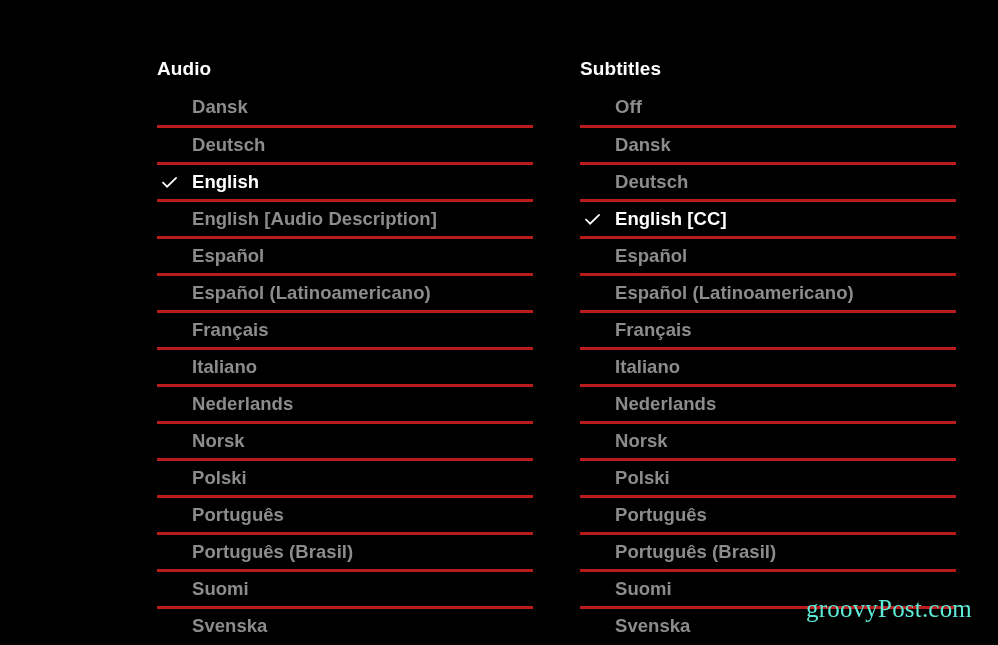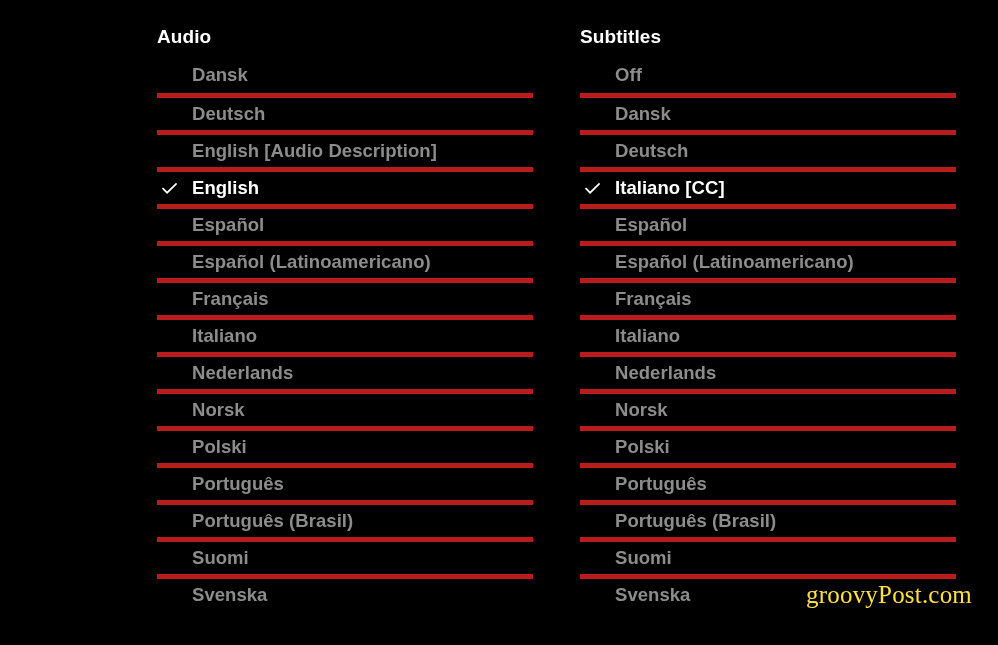--- a/index.html
+++ b/index.html
@@ -39,33 +39,34 @@
 
   .column-title {
     font-size: 19px;
     font-weight: bold;
     color: #ffffff;
     letter-spacing: 0.1px;
     height: 34px;
     line-height: 30px;
     padding-left: 0px;
     white-space: nowrap;
+    margin-top: 32px;
   }
 
   .option-list {
     position: relative;
   }
 
   .option-row {
     position: relative;
     height: 37px;
     display: flex;
     align-items: center;
     box-sizing: border-box;
-    border-top: 5px solid #b91c1c;
+    border-top: 3px solid #b91c1c;
   }
   .option-row.first {
     border-top: none;
   }
 
   .check-slot {
     width: 35px;
     flex: 0 0 35px;
     display: flex;
     align-items: center;
@@ -93,24 +94,24 @@
   }
 
   .option-row.selected .option-label {
     color: #ffffff;
     font-weight: bold;
   }
 
   .watermark {
     position: absolute;
     right: 26px;
-    bottom: 36px;
+    bottom: 22px;
     font-family: "Liberation Serif", "DejaVu Serif", serif;
     font-size: 25px;
-    color: #fde047;
+    color: #5eead4;
     letter-spacing: 0.2px;
     white-space: nowrap;
   }
 </style>
 </head>
 <body>
 
 <div class="menu-root">
 
   <div class="column column-audio">
@@ -125,35 +126,35 @@
           <span class="option-label">Dansk</span>
         </div>
         <div class="option-row">
           <span class="check-slot">
             <svg class="check-icon hidden" viewBox="0 0 15 11" xmlns="http://www.w3.org/2000/svg" aria-hidden="true">
               <path d="M1 5.6 L5.1 9.7 L14 1" fill="none" stroke="#ffffff" stroke-width="1.7" stroke-linecap="square" stroke-linejoin="miter"></path>
             </svg>
           </span>
           <span class="option-label">Deutsch</span>
         </div>
+        <div class="option-row selected">
+          <span class="check-slot">
+            <svg class="check-icon" viewBox="0 0 15 11" xmlns="http://www.w3.org/2000/svg" aria-hidden="true">
+              <path d="M1 5.6 L5.1 9.7 L14 1" fill="none" stroke="#ffffff" stroke-width="1.7" stroke-linecap="square" stroke-linejoin="miter"></path>
+            </svg>
+          </span>
+          <span class="option-label">English</span>
+        </div>
         <div class="option-row">
           <span class="check-slot">
             <svg class="check-icon hidden" viewBox="0 0 15 11" xmlns="http://www.w3.org/2000/svg" aria-hidden="true">
               <path d="M1 5.6 L5.1 9.7 L14 1" fill="none" stroke="#ffffff" stroke-width="1.7" stroke-linecap="square" stroke-linejoin="miter"></path>
             </svg>
           </span>
           <span class="option-label">English [Audio Description]</span>
-        </div>
-        <div class="option-row selected">
-          <span class="check-slot">
-            <svg class="check-icon" viewBox="0 0 15 11" xmlns="http://www.w3.org/2000/svg" aria-hidden="true">
-              <path d="M1 5.6 L5.1 9.7 L14 1" fill="none" stroke="#ffffff" stroke-width="1.7" stroke-linecap="square" stroke-linejoin="miter"></path>
-            </svg>
-          </span>
-          <span class="option-label">English</span>
         </div>
         <div class="option-row">
           <span class="check-slot">
             <svg class="check-icon hidden" viewBox="0 0 15 11" xmlns="http://www.w3.org/2000/svg" aria-hidden="true">
               <path d="M1 5.6 L5.1 9.7 L14 1" fill="none" stroke="#ffffff" stroke-width="1.7" stroke-linecap="square" stroke-linejoin="miter"></path>
             </svg>
           </span>
           <span class="option-label">Español</span>
         </div>
         <div class="option-row">
@@ -265,21 +266,21 @@
             </svg>
           </span>
           <span class="option-label">Deutsch</span>
         </div>
         <div class="option-row selected">
           <span class="check-slot">
             <svg class="check-icon" viewBox="0 0 15 11" xmlns="http://www.w3.org/2000/svg" aria-hidden="true">
               <path d="M1 5.6 L5.1 9.7 L14 1" fill="none" stroke="#ffffff" stroke-width="1.7" stroke-linecap="square" stroke-linejoin="miter"></path>
             </svg>
           </span>
-          <span class="option-label">Italiano [CC]</span>
+          <span class="option-label">English [CC]</span>
         </div>
         <div class="option-row">
           <span class="check-slot">
             <svg class="check-icon hidden" viewBox="0 0 15 11" xmlns="http://www.w3.org/2000/svg" aria-hidden="true">
               <path d="M1 5.6 L5.1 9.7 L14 1" fill="none" stroke="#ffffff" stroke-width="1.7" stroke-linecap="square" stroke-linejoin="miter"></path>
             </svg>
           </span>
           <span class="option-label">Español</span>
         </div>
         <div class="option-row">

